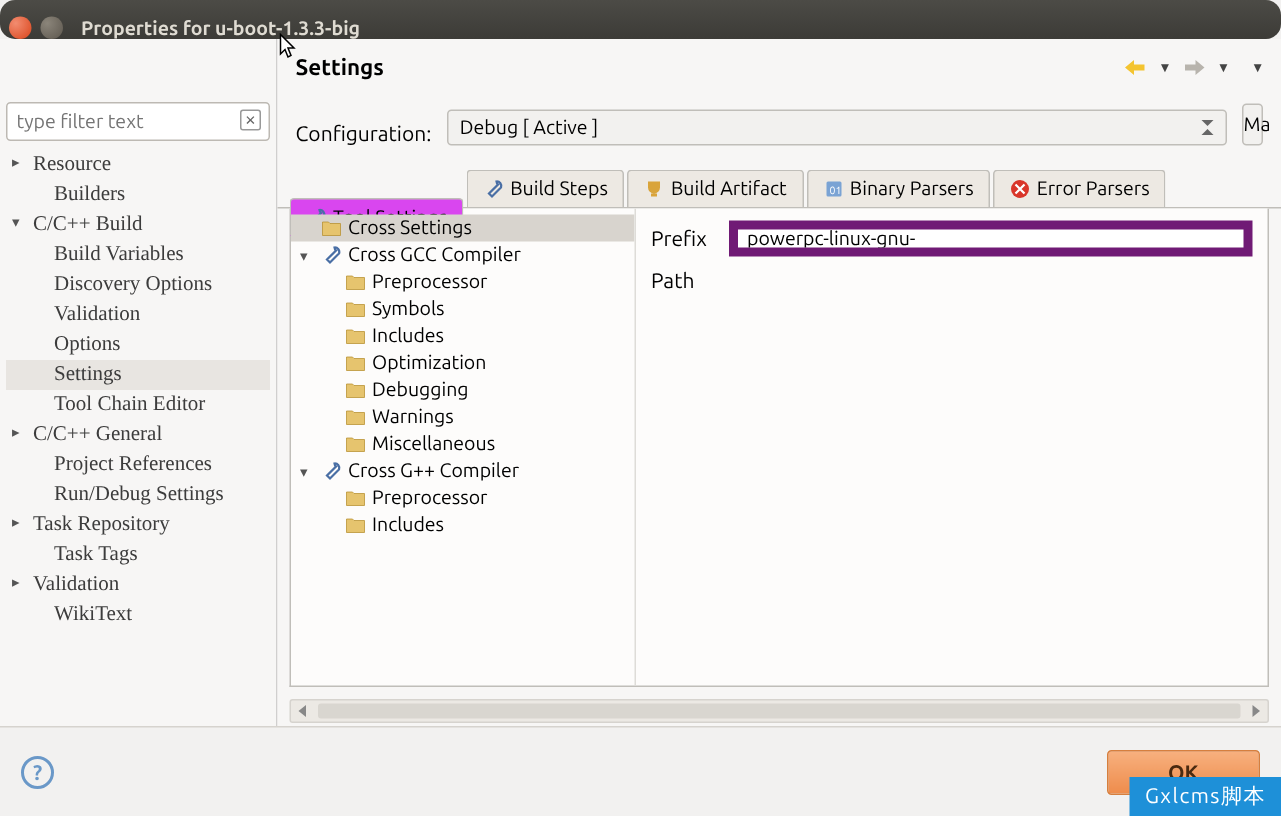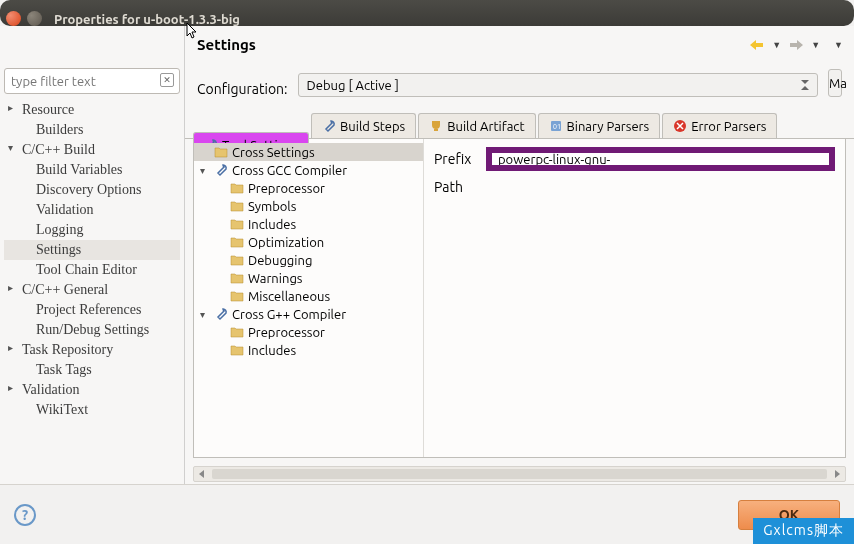--- a/index.html
+++ b/index.html
@@ -101,21 +101,21 @@
       <input class="filter-box" placeholder="type filter text" style="">
       <span class="filter-clear">✕</span>
     </div>
     <div class="tree" id="nav-tree">
         <div class="tree-item expandable">Resource</div>
         <div class="tree-item lvl1">Builders</div>
         <div class="tree-item expandable expanded">C/C++ Build</div>
         <div class="tree-item lvl1">Build Variables</div>
         <div class="tree-item lvl1">Discovery Options</div>
         <div class="tree-item lvl1">Validation</div>
-        <div class="tree-item lvl1">Logging</div>
+        <div class="tree-item lvl1">Options</div>
         <div class="tree-item lvl1 selected">Settings</div>
         <div class="tree-item lvl1">Tool Chain Editor</div>
         <div class="tree-item expandable">C/C++ General</div>
         <div class="tree-item lvl1">Project References</div>
         <div class="tree-item lvl1">Run/Debug Settings</div>
         <div class="tree-item expandable">Task Repository</div>
         <div class="tree-item lvl1">Task Tags</div>
         <div class="tree-item expandable">Validation</div>
         <div class="tree-item lvl1">WikiText</div>
       </div>

